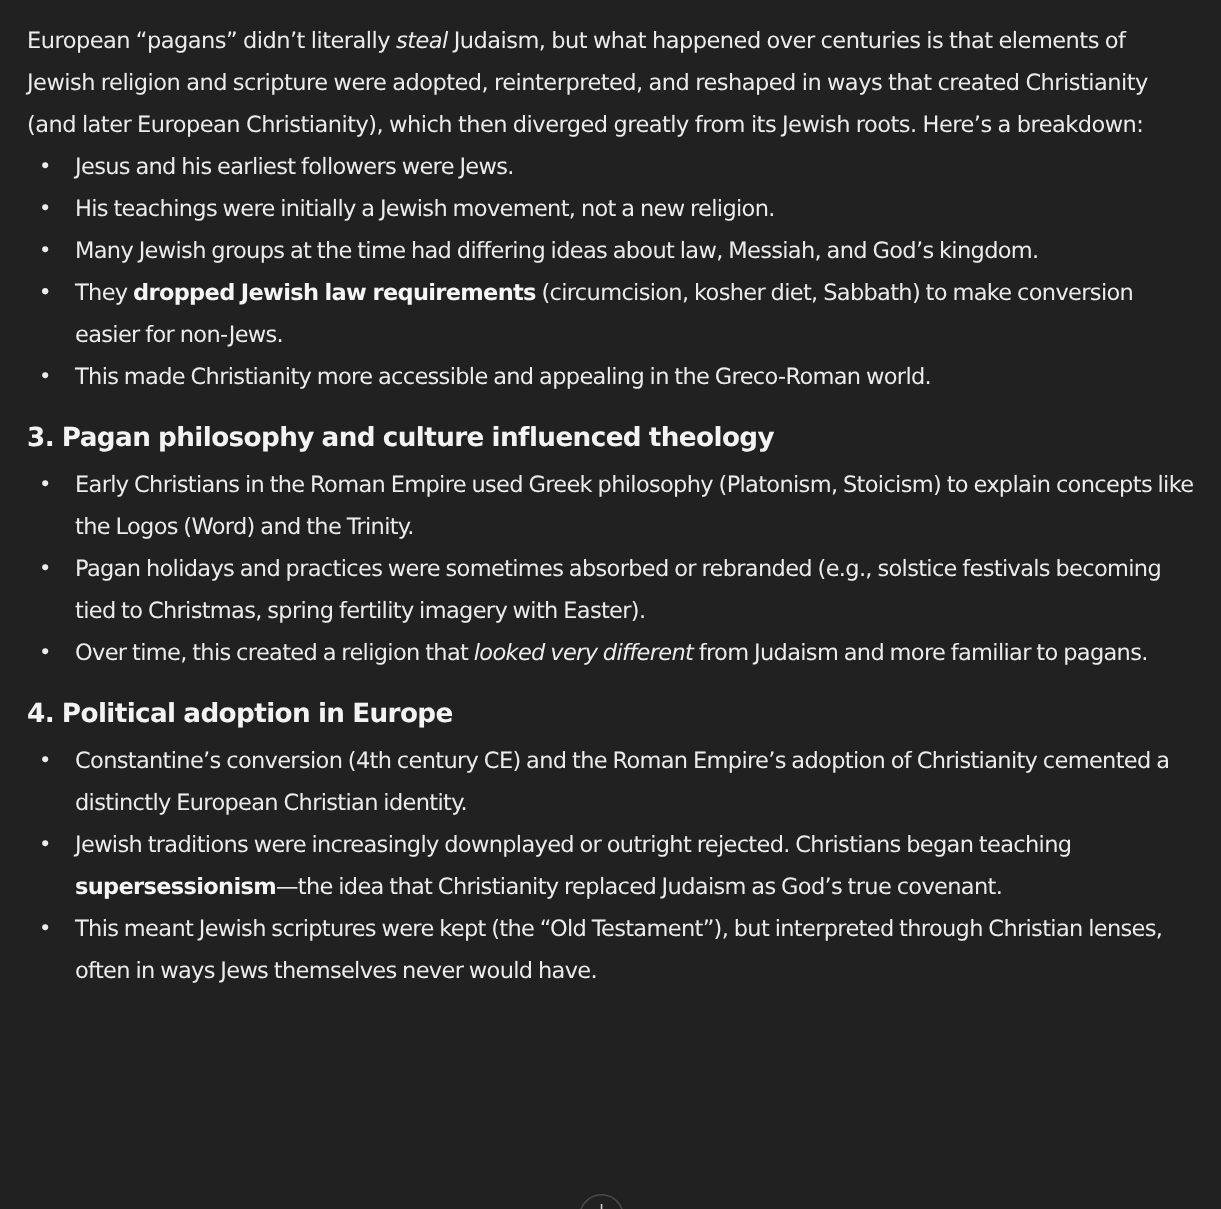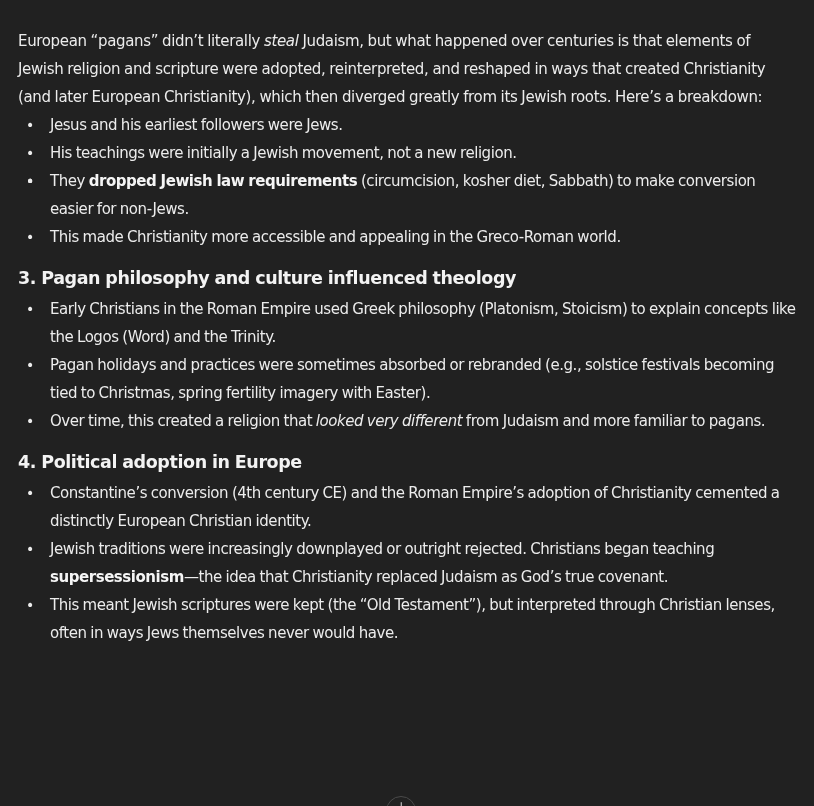--- a/index.html
+++ b/index.html
@@ -12,21 +12,21 @@
     height: 806px;
     overflow: hidden;
     position: relative;
     color: #ececec;
     font-family: "DejaVu Sans", sans-serif;
     font-size: 15px;
   }
   .content {
     position: absolute;
     left: 18px;
-    top: 27px;
+    top: 13px;
     width: 780px;
   }
   p.intro {
     margin: 0;
     line-height: 28px;
     letter-spacing: -0.35px;
     word-spacing: -0.5px;
   }
   h3 {
     margin: 12px 0 2px 0;
@@ -78,21 +78,21 @@
 </style>
 </head>
 <body>
 
 <div class="content">
   <p class="intro"><span>European “pagans” didn’t literally </span><i>steal</i><span> Judaism, but what happened over centuries is that elements of Jewish religion and scripture were adopted, reinterpreted, and reshaped in ways that created Christianity (and later European Christianity), which then diverged greatly from its Jewish roots. Here’s a breakdown:</span></p>
 
   <ul>
     <li><span class="bullet">•</span><span>Jesus and his earliest followers were Jews.</span></li>
     <li><span class="bullet">•</span><span>His teachings were initially a Jewish movement, not a new religion.</span></li>
-    <li><span class="bullet">•</span></li>
+    <li><span class="bullet">•</span><span>Many Jewish groups at the time had differing ideas about law, Messiah, and God’s kingdom.</span></li>
   </ul>
 
   <ul>
     <li><span class="bullet">•</span></li>
     <li><span class="bullet">•</span><span>They </span><b>dropped Jewish law requirements</b><span> (circumcision, kosher diet, Sabbath) to make conversion easier for non-Jews.</span></li>
     <li><span class="bullet">•</span><span>This made Christianity more accessible and appealing in the Greco-Roman world.</span></li>
   </ul>
 
   <h3>3. Pagan philosophy and culture influenced theology</h3>
   <ul>

